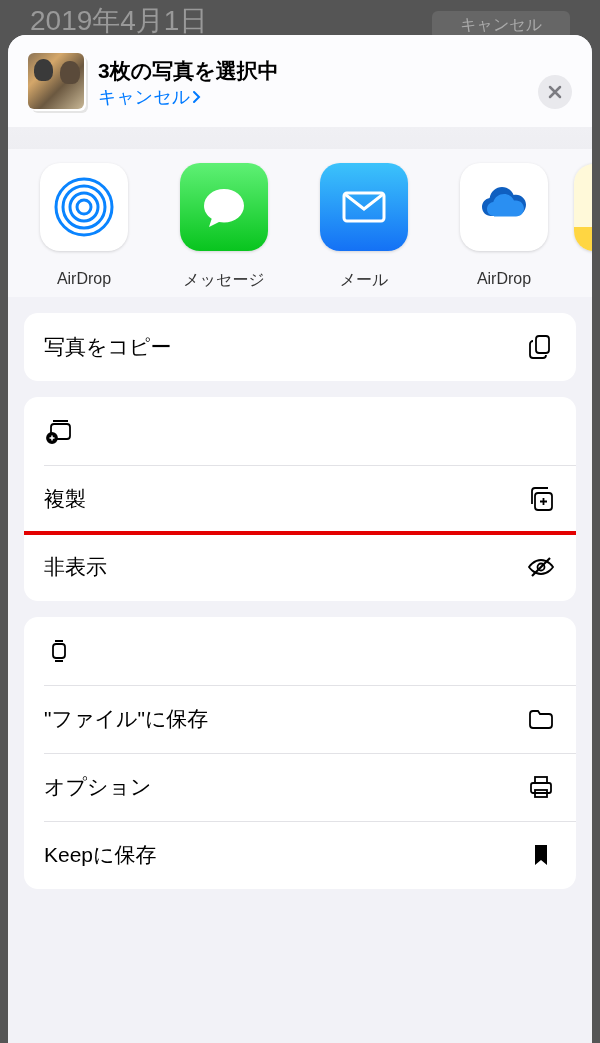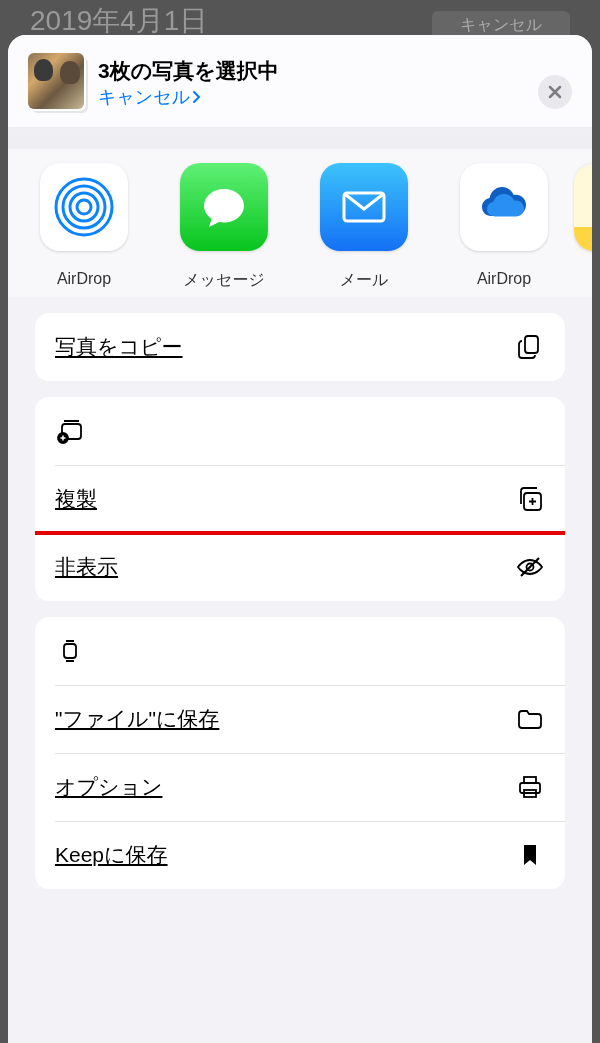--- a/index.html
+++ b/index.html
@@ -20,21 +20,21 @@
     .divider-space { height: 22px; background: linear-gradient(#f0f0f4,#eeeef2); }
     .app-row { display: flex; padding: 14px 6px 6px 6px; background: #f8f8fb; gap: 0; overflow: hidden; }
     .app-item { width: 140px; flex-shrink: 0; display: flex; flex-direction: column; align-items: center; gap: 19px; cursor: pointer; }
     .app-icon { width: 88px; height: 88px; border-radius: 20px; display: flex; align-items: center; justify-content: center; box-shadow: 0 1px 3px rgba(0,0,0,0.15); }
     .app-label { font-size: 16px; color: #333; text-align: center; }
     .airdrop-icon { background: #fff; }
     .messages-icon { background: linear-gradient(#5ff075,#08c41e); }
     .mail-icon { background: linear-gradient(#3cc3fb,#1471f5); }
     .onedrive-icon { background: #fff; }
     .notes-icon { background: linear-gradient(#fff9d9 72%, #ffd642 72%); border-top: 1px solid #eee; }
-    .list-section { padding: 0 27px; text-decoration: underline; }
+    .list-section { padding: 0 16px; }
     .list-group { background: #fff; border-radius: 14px; margin-top: 16px; overflow: hidden; }
     .list-item { display: flex; align-items: center; justify-content: space-between; padding: 18px 20px; font-size: 21px; color: #000; cursor: pointer; position: relative; min-height: 68px; }
     .list-item + .list-item::before { content: ""; position: absolute; top: 0; left: 20px; right: 0; height: 1px; background: #e2e2e6; }
     .item-icon { width: 30px; height: 30px; display: flex; align-items: center; justify-content: center; }
     .item-icon svg { width: 28px; height: 28px; }
     .highlight-box { position: absolute; border: 4px solid #e30000; pointer-events: none; z-index: 10; }
   </style>
 </head>
 <body>
 

